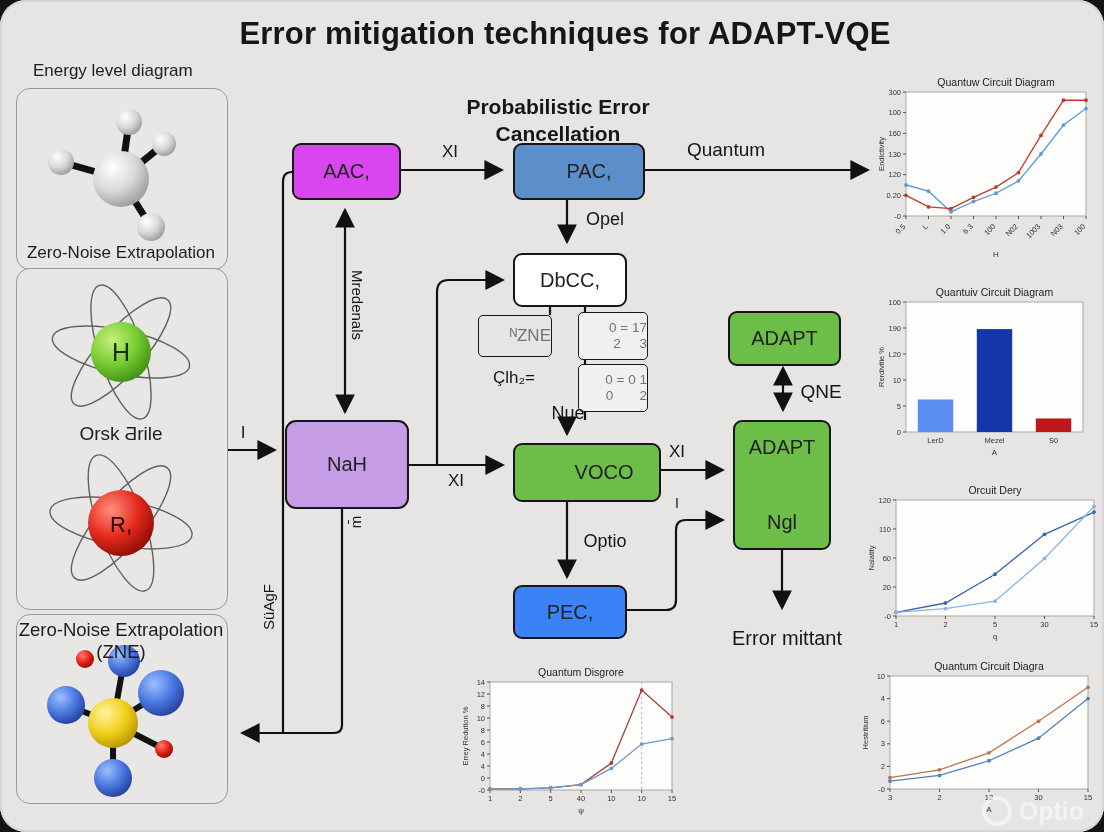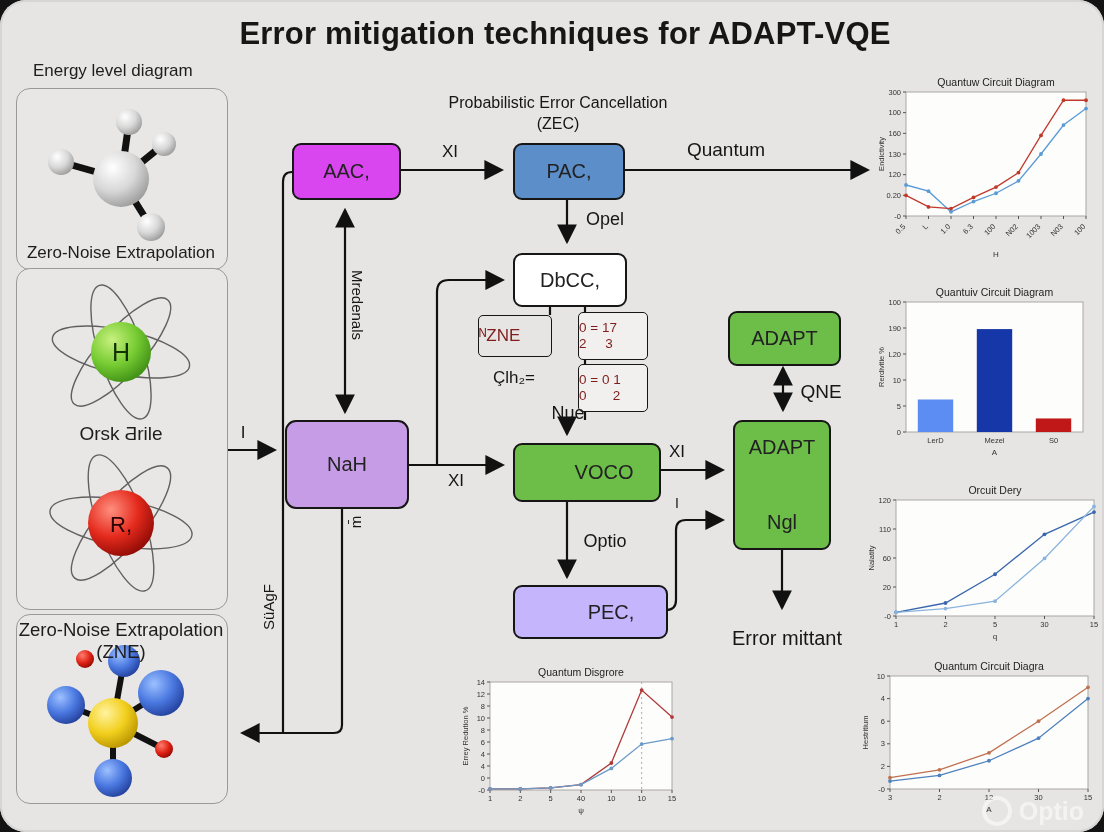--- a/index.html
+++ b/index.html
@@ -5,22 +5,22 @@
   html,body{margin:0;padding:0;background:#131313;font-family:"Liberation Sans",sans-serif;}
   .frame{position:relative;width:1104px;height:832px;background:#e7e5e3;border-radius:26px;overflow:hidden;
          box-shadow:inset 0 0 0 2px #d8d6d4;}
   .abs{position:absolute;}
   .ctr{transform:translate(-50%,-50%);}
   .page-title{width:100%;text-align:center;top:16px;left:0;font-size:31px;font-weight:bold;color:#161616;letter-spacing:.2px;padding-left:13px;}
   .section-label{font-size:17px;color:#1d1d1d;}
   .panel{border:1.6px solid #9b9995;border-radius:14px;background:#e9e7e5;}
   .flowbox{border:2.2px solid #161616;border-radius:9px;display:flex;align-items:center;justify-content:center;
            font-size:20px;color:#222;z-index:3;}
-  .thinbox{border:1.8px solid #161616;border-radius:5px;display:flex;flex-direction:column;align-items:flex-start;justify-content:center;
-           font-size:13.5px;color:#7f1d1d;z-index:3;line-height:1.15;}
+  .thinbox{border:1.8px solid #161616;border-radius:5px;display:flex;flex-direction:column;align-items:flex-end;justify-content:center;
+           font-size:13.5px;color:#737373;z-index:3;line-height:1.15;}
   .thinbox div{white-space:pre;}
   .lbl{font-size:17px;color:#161616;z-index:4;white-space:nowrap;}
   .lbl.bg{background:#e7e5e3;padding:0 5px;margin-left:38px;}
   .rot90{transform:translate(-50%,-50%) rotate(90deg);}
   .rotm90{transform:translate(-50%,-50%) rotate(-90deg);}
   .chart{z-index:2;}
   svg{display:block;}
   .overlay{left:0;top:0;z-index:1;pointer-events:none;}
   .watermark{right:20px;bottom:6px;z-index:6;display:flex;align-items:center;gap:7px;
              color:rgba(255,255,255,0.55);font-size:25px;font-weight:bold;}
@@ -151,29 +151,29 @@
       <path d="M567,424 V434" marker-end="url(#ah)"></path>
       <path d="M623,470 H723" marker-end="url(#ah)"></path>
       <path d="M567,498 V577" marker-end="url(#ah)"></path>
       <path d="M623,610 H666 Q676,610 676,600 V530 Q676,520 686,520 H723" marker-end="url(#ah)"></path>
       <path d="M783,394 V368" marker-end="url(#ah)"></path>
       <path d="M783,394 V410" marker-end="url(#ah)"></path>
       <path d="M782,550 V608" marker-end="url(#ah)"></path>
     </g>
   </svg>
 
-  <div class="abs" style="left:430px;top:93px;width:256px;text-align:center;font-size:16px;color:#161616;line-height:1.3;">
+  <div class="abs" style="left:430px;top:93px;width:256px;text-align:center;font-size:21px;color:#161616;line-height:1.3;font-weight:bold;">
     <div>Probabilistic Error Cancellation</div>
     <div>(ZEC)</div>
   </div>
 
   <div class="abs flowbox" style="left: 292px; top: 143px; width: 105px; height: 53px; background-color: #d946ef;">
       <span>AAC,</span>
     </div>
-  <div class="abs flowbox" style="left: 513px; top: 143px; width: 108px; height: 53px; background-color: rgb(92, 142, 201);">
+  <div class="abs flowbox" style="left: 513px; top: 143px; width: 108px; height: 53px; background-color: rgb(92, 142, 201); padding-left: 20px;">
       <span>PAC,</span>
     </div>
   <div class="abs flowbox" style="left: 513px; top: 253px; width: 110px; height: 50px; background-color: #ffffff;">
       <span>DbCC,</span>
     </div>
   <div class="abs thinbox" style="left:478px;top:315px;width:72px;height:40px;font-size:17px;background:#e7e5e3;">
       <span>ᴺZNE</span>
     </div>
   <div class="abs thinbox" style="left: 578px; top: 312px; width: 68px; height: 46px; background-color: rgb(242, 240, 238);">
     <div>0 = 17</div>
@@ -182,21 +182,21 @@
   <div class="abs thinbox" style="left: 578px; top: 364px; width: 68px; height: 46px; background-color: rgb(242, 240, 238);">
     <div>0 = 0 1</div>
     <div>0       2</div>
   </div>
   <div class="abs flowbox" style="left: 285px; top: 420px; width: 120px; height: 85px; border-radius: 11px; background-color: rgb(198, 156, 230);">
       <span>NaH</span>
     </div>
   <div class="abs flowbox" style="left: 513px; top: 443px; width: 110px; height: 55px; background-color: rgb(109, 189, 73); padding-left: 34px;">
       <span>VOCO</span>
     </div>
-  <div class="abs flowbox" style="left: 513px; top: 585px; width: 110px; height: 50px; background-color: #c4b5fd; padding-left: 41px;">
+  <div class="abs flowbox" style="left: 513px; top: 585px; width: 110px; height: 50px; background-color: #3b82f6;">
       <span>PEC,</span>
     </div>
   <div class="abs flowbox" style="left: 728px; top: 311px; width: 109px; height: 51px; background-color: rgb(109, 189, 73);">
       <span>ADAPT</span>
     </div>
   <div class="abs flowbox" style="left: 733px; top: 420px; width: 98px; height: 130px; flex-direction: column; justify-content: space-between; padding: 14px 0px; box-sizing: border-box; background-color: rgb(109, 189, 73);">
     <span>ADAPT</span>
     <span>Ngl</span>
   </div>
 

